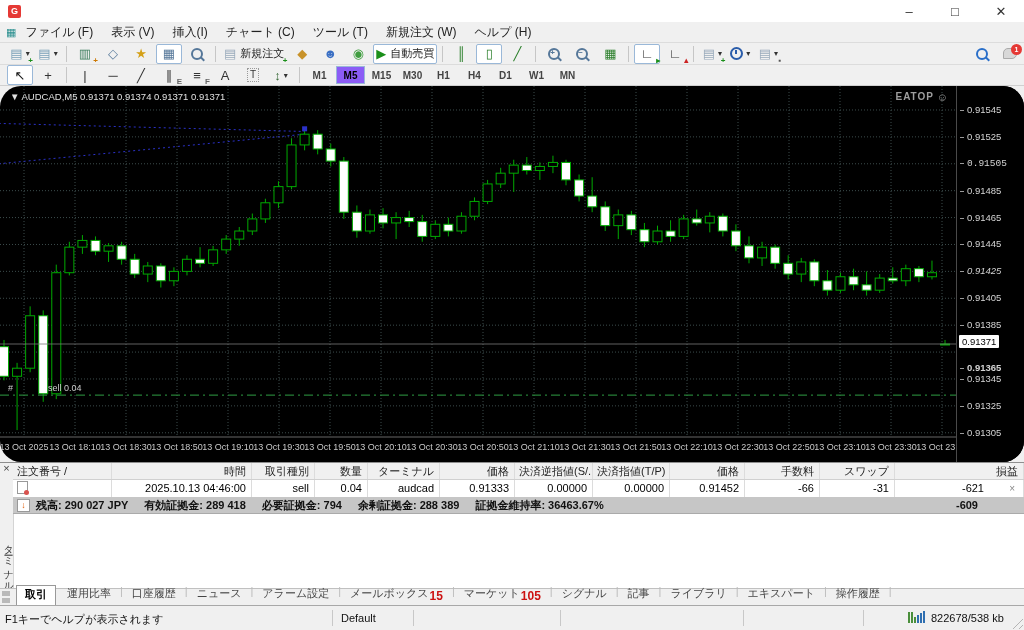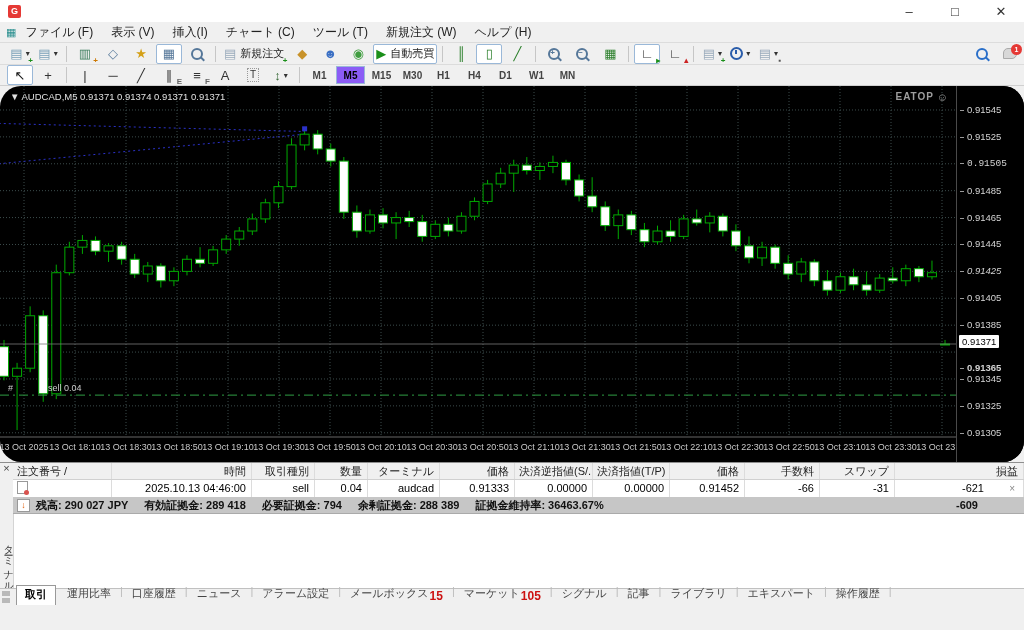--- a/index.html
+++ b/index.html
@@ -565,14 +565,33 @@
         <span class="tsep">|</span>
         <span class="tab"><span>ライブラリ</span></span>
         <span class="tsep">|</span>
         <span class="tab"><span>エキスパート</span></span>
         <span class="tsep">|</span>
         <span class="tab"><span>操作履歴</span></span>
         <span class="tsep">|</span>
       </div>
   </div>
 
+  <div class="statusbar">
+    <span class="st-help">F1キーでヘルプが表示されます</span>
+    <div class="sdiv" style="left:332px;"></div>
+    <span class="st-profile">Default</span>
+    <div class="sdiv" style="left:413px;"></div>
+    <div class="sdiv" style="left:560px;"></div>
+    <div class="sdiv" style="left:743px;"></div>
+    <div class="sdiv" style="left:863px;"></div>
+    <span class="bars">
+      <b style="height:11px;background:#4a8f3c;"></b>
+        <b style="height:11px;background:#4a8f3c;"></b>
+      <b style="height:6px;background:#4a8f3c;"></b>
+        <b style="height:8px;background:#2f6fb1;"></b>
+      <b style="height:10px;background:#2f6fb1;"></b>
+        <b style="height:12px;background:#2f6fb1;"></b>
+    </span>
+    <span class="st-traffic">822678/538 kb</span>
+    <div class="grip"></div>
+  </div>
 
 </div>
 
 </body></html>

